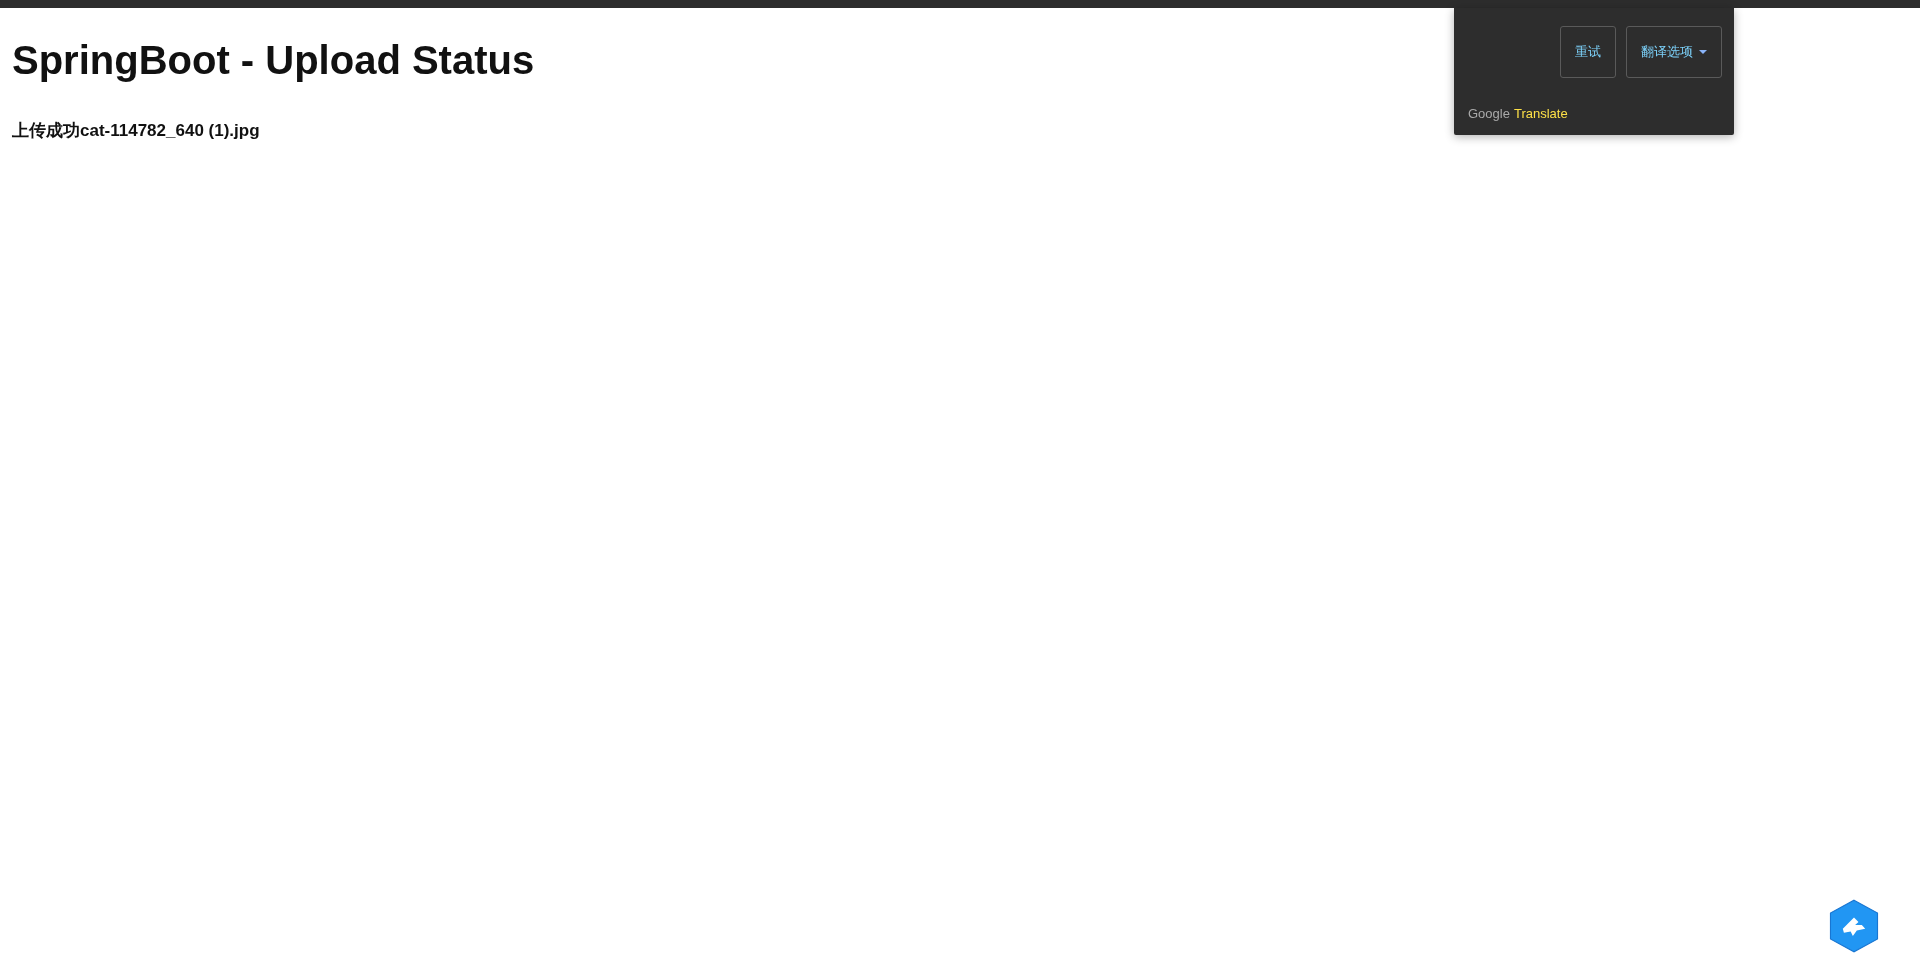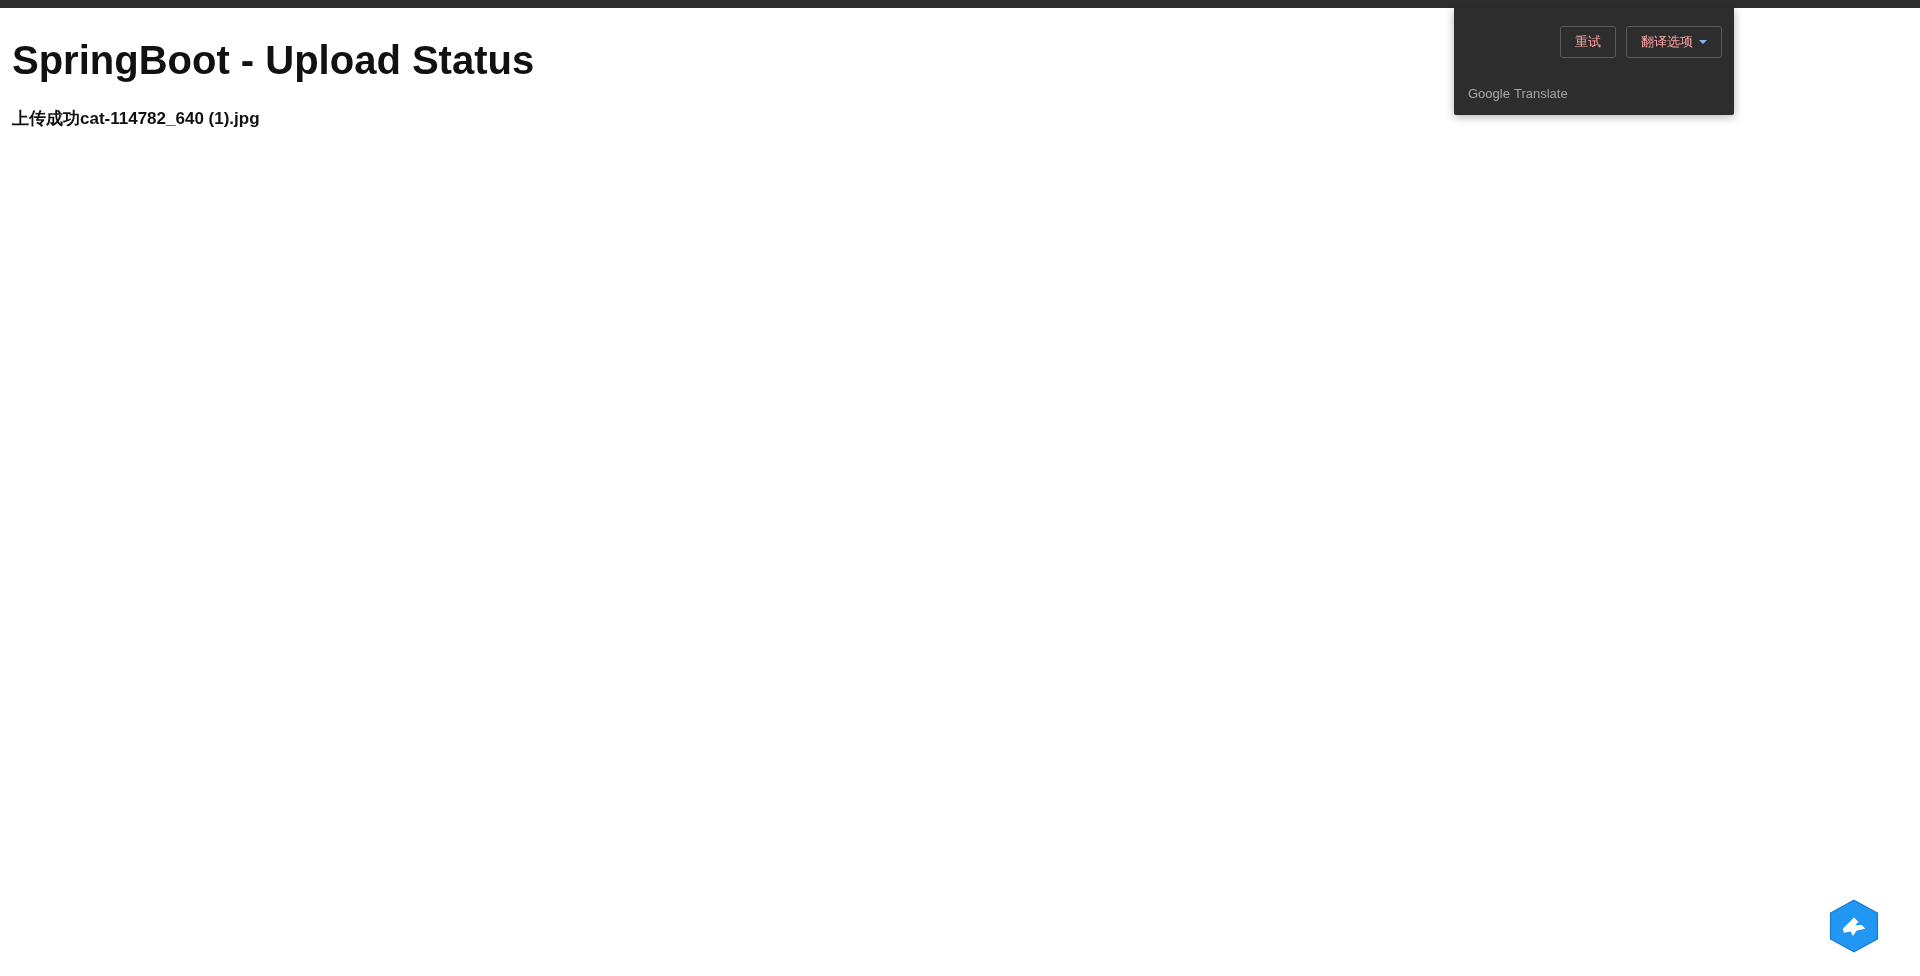--- a/index.html
+++ b/index.html
@@ -21,21 +21,21 @@
       background: #2d2d2d;
     }
     .content {
       padding: 12px;
     }
     .page-title {
       font-size: 40px;
       font-weight: 700;
       color: #111;
       margin-top: 18px;
-      margin-bottom: 24px;
+      margin-bottom: 36px;
     }
     .status-line {
       font-size: 17px;
       font-weight: 700;
       color: #111;
       margin-bottom: 22px;
     }
     .path-line {
       font-size: 24px;
       font-weight: 700;
@@ -56,23 +56,23 @@
     }
     .translate-buttons {
       display: flex;
       justify-content: flex-end;
       gap: 10px;
       margin-bottom: 28px;
     }
     .translate-btn {
       border: 1px solid #5a5a5a;
       background: transparent;
-      color: #fca5a5;
+      color: #7dd3fc;
       font-size: 13px;
-      padding: 6px 14px;
+      padding: 16px 14px;
       border-radius: 3px;
       cursor: pointer;
       display: inline-flex;
       align-items: center;
       gap: 6px;
     }
     .dropdown-arrow {
       display: inline-block;
       width: 0;
       height: 0;
@@ -86,21 +86,21 @@
       display: flex;
       align-items: baseline;
       gap: 4px;
       padding-left: 2px;
     }
     .translate-logo {
       color: #aaa;
       font-weight: 500;
     }
     .translate-label {
-      color: #a3a3a3;
+      color: #fde047;
       font-weight: 300;
     }
 
     
     .floating-badge {
       position: absolute;
       right: 38px;
       bottom: 22px;
       width: 56px;
       height: 56px;

